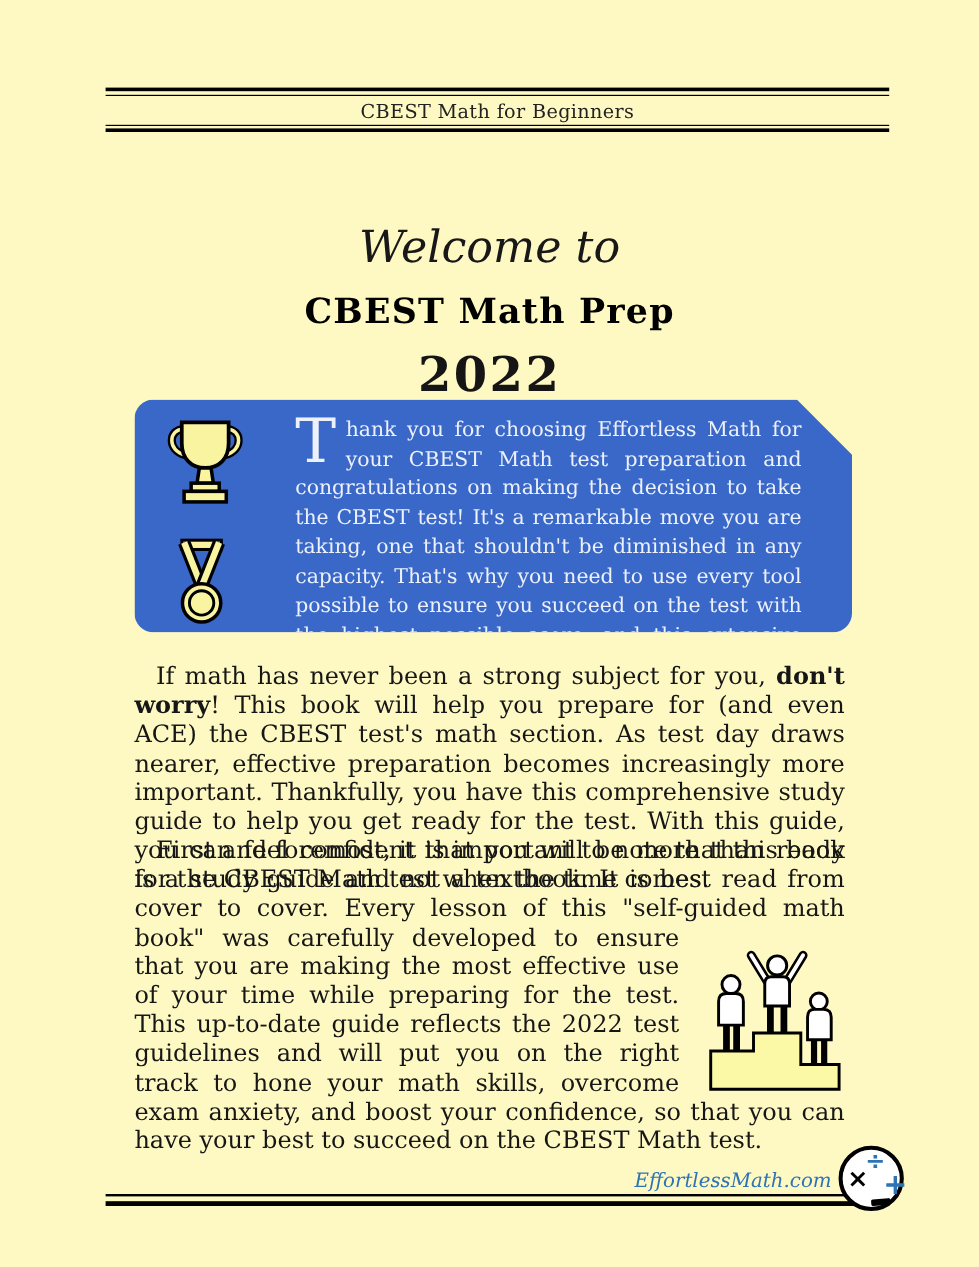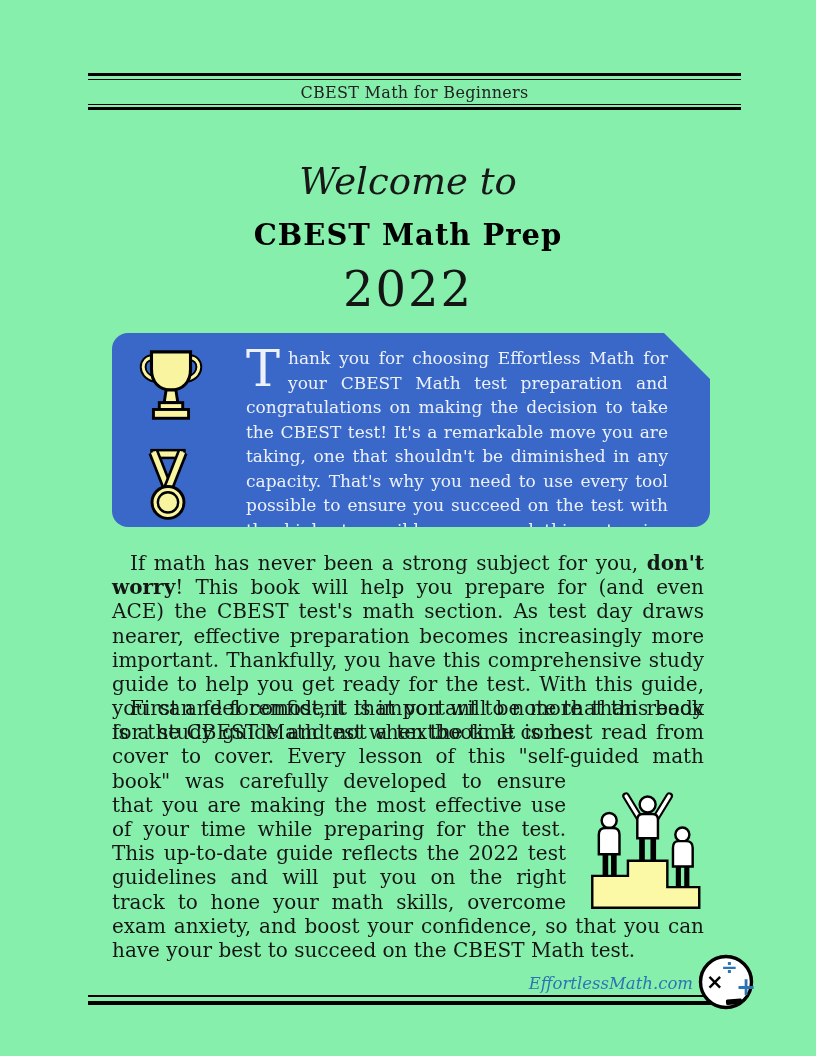--- a/index.html
+++ b/index.html
@@ -1,40 +1,40 @@
 <!DOCTYPE html>
 <html><head>
 <meta charset="utf-8">
 <style>
   html,body{margin:0;padding:0;background:#e8e8e8;}
   .page{
     position:relative;
     width:816px;height:1056px;
     margin:0 auto;
-    background:#86efac;
+    background:#fef9c3;
     font-family:"DejaVu Serif", serif;
     color:#111;
     overflow:hidden;
   }
   
   .header{position:absolute;left:88px;top:73px;width:653px;}
   .rule-thick{height:3px;background:#000;}
   .rule-thin{height:1px;background:#000;margin-top:3px;}
   .rule-thin2{height:1px;background:#000;}
   .rule-thick2{height:3px;background:#000;margin-top:2px;}
   .header-title{
     text-align:center;font-size:16px;letter-spacing:.3px;
     padding:3px 0 2px 0;color:#222;
   }
   .globe{position:absolute;top:-10px;right:-12px;width:64px;height:68px;}
   
   .title-block{position:absolute;left:0;top:158px;width:816px;text-align:center;}
-  .title-welcome{font-style:italic;font-size:37px;line-height:48px;color:#181818;}
+  .title-welcome{font-style:italic;font-size:37px;line-height:48px;color:#181818;margin-top:24px;}
   .title-main{font-weight:bold;font-size:29px;line-height:58px;letter-spacing:1px;color:#000;}
-  .title-year{font-size:48px;line-height:50px;letter-spacing:2px;color:#151515;}
+  .title-year{font-size:40px;line-height:50px;letter-spacing:2px;color:#151515;font-weight:bold;}
   
   .intro-box{
     position:absolute;left:112px;top:333px;width:598px;height:194px;
     background:#3A68C8;
     border-radius:16px;
     clip-path:polygon(0 0, calc(100% - 46px) 0, 100% 46px, 100% 100%, 0 100%);
     display:flex;
   }
   .intro-icons{width:104px;padding:14px 0 0 26px;display:flex;flex-direction:column;gap:15px;flex-shrink:0;}
   .intro-text{

